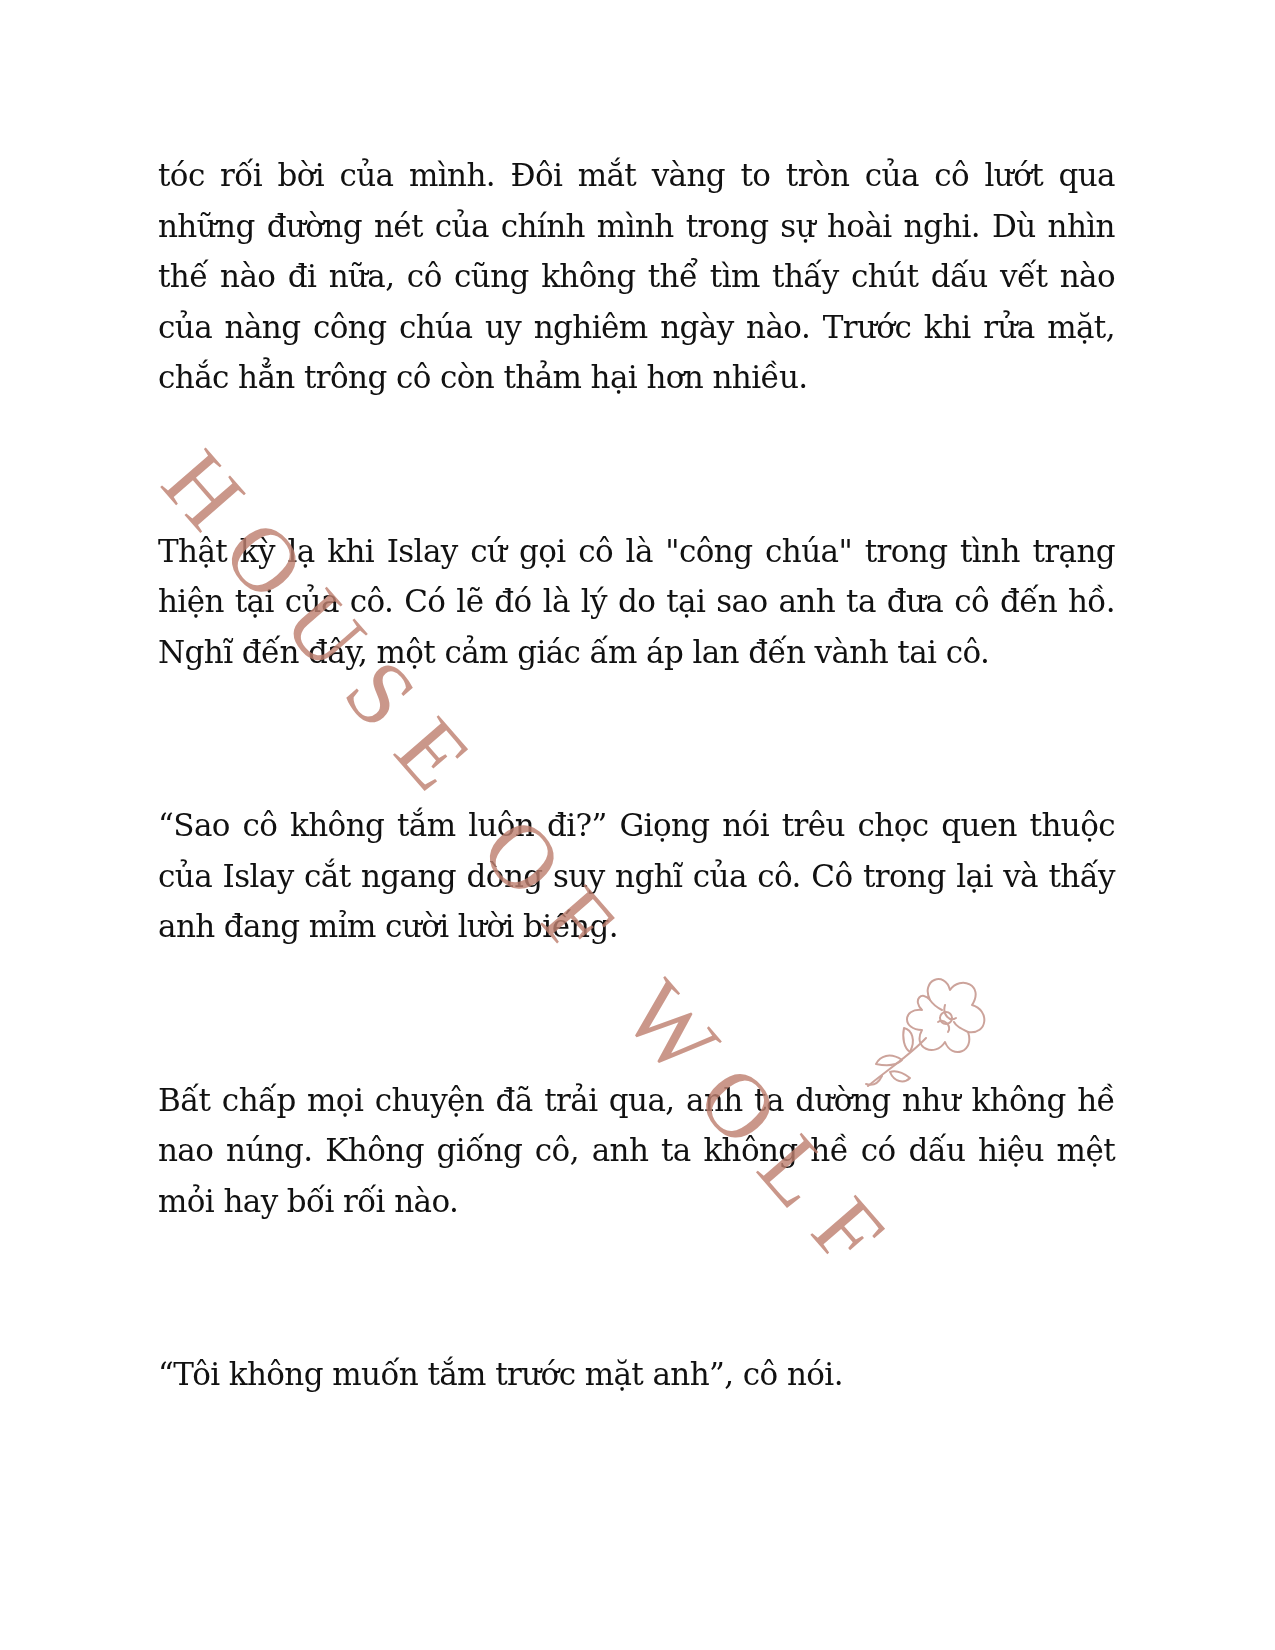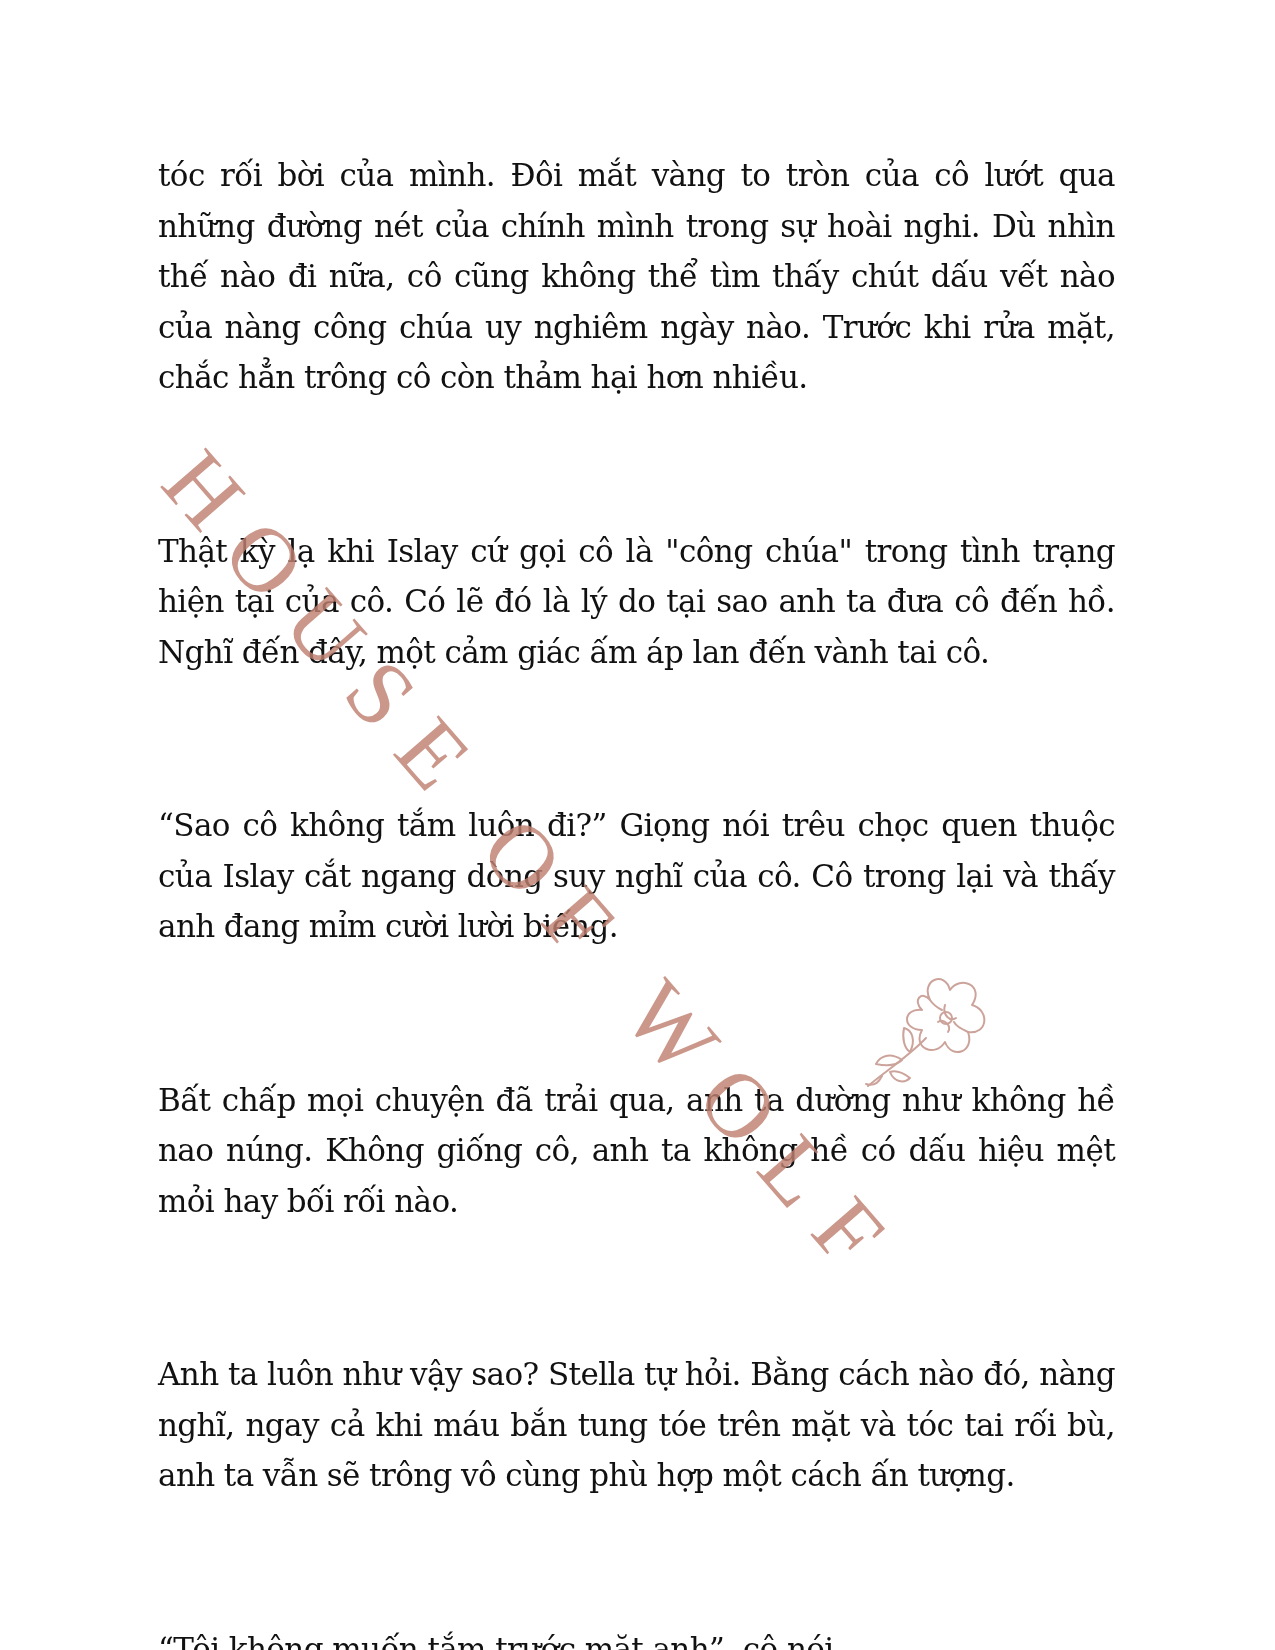--- a/index.html
+++ b/index.html
@@ -77,21 +77,20 @@
   </style>
 </head>
 <body>
 
 <div class="page">
   <div class="content">
     <p class="para last-line-left">tóc rối bời của mình. Đôi mắt vàng to tròn của cô lướt qua những đường nét của chính mình trong sự hoài nghi. Dù nhìn thế nào đi nữa, cô cũng không thể tìm thấy chút dấu vết nào của nàng công chúa uy nghiêm ngày nào. Trước khi rửa mặt, chắc hẳn trông cô còn thảm hại hơn nhiều.</p>
     <p class="para last-line-left">Thật kỳ lạ khi Islay cứ gọi cô là "công chúa" trong tình trạng hiện tại của cô. Có lẽ đó là lý do tại sao anh ta đưa cô đến hồ. Nghĩ đến đây, một cảm giác ấm áp lan đến vành tai cô.</p>
     <p class="para last-line-left">“Sao cô không tắm luôn đi?” Giọng nói trêu chọc quen thuộc của Islay cắt ngang dòng suy nghĩ của cô. Cô trong lại và thấy anh đang mỉm cười lười biếng.</p>
     <p class="para last-line-left">Bất chấp mọi chuyện đã trải qua, anh ta dường như không hề nao núng. Không giống cô, anh ta không hề có dấu hiệu mệt mỏi hay bối rối nào.</p>
-    <p class="para last-line-left">Anh ta luôn như vậy sao? Stella tự hỏi. Bằng cách nào đó, nàng nghĩ, ngay cả khi máu bắn tung tóe trên mặt và tóc tai rối bù, anh ta vẫn sẽ trông vô cùng phù hợp một cách ấn tượng.</p>
     <p class="para last-line-left">“Tôi không muốn tắm trước mặt anh”, cô nói.</p>
   </div>
 
   <div class="watermark">
     <div class="wm-text">HOUSE OF WOLF</div>
     <svg class="wm-flower" viewBox="0 0 140 130" xmlns="http://www.w3.org/2000/svg">
       <g fill="none" stroke="#c4948a" stroke-width="2" stroke-linecap="round" stroke-linejoin="round" opacity="0.85">
 
         <path d="M70 40 C60 20, 85 10, 90 30 C100 15, 125 25, 112 45 C130 50, 128 75, 108 72 C115 92, 92 100, 85 82 C75 98, 52 88, 62 70 C42 70, 42 48, 62 50 C52 40, 62 30, 70 40 Z"></path>
         <path d="M85 45 C82 55, 90 62, 96 58"></path>

